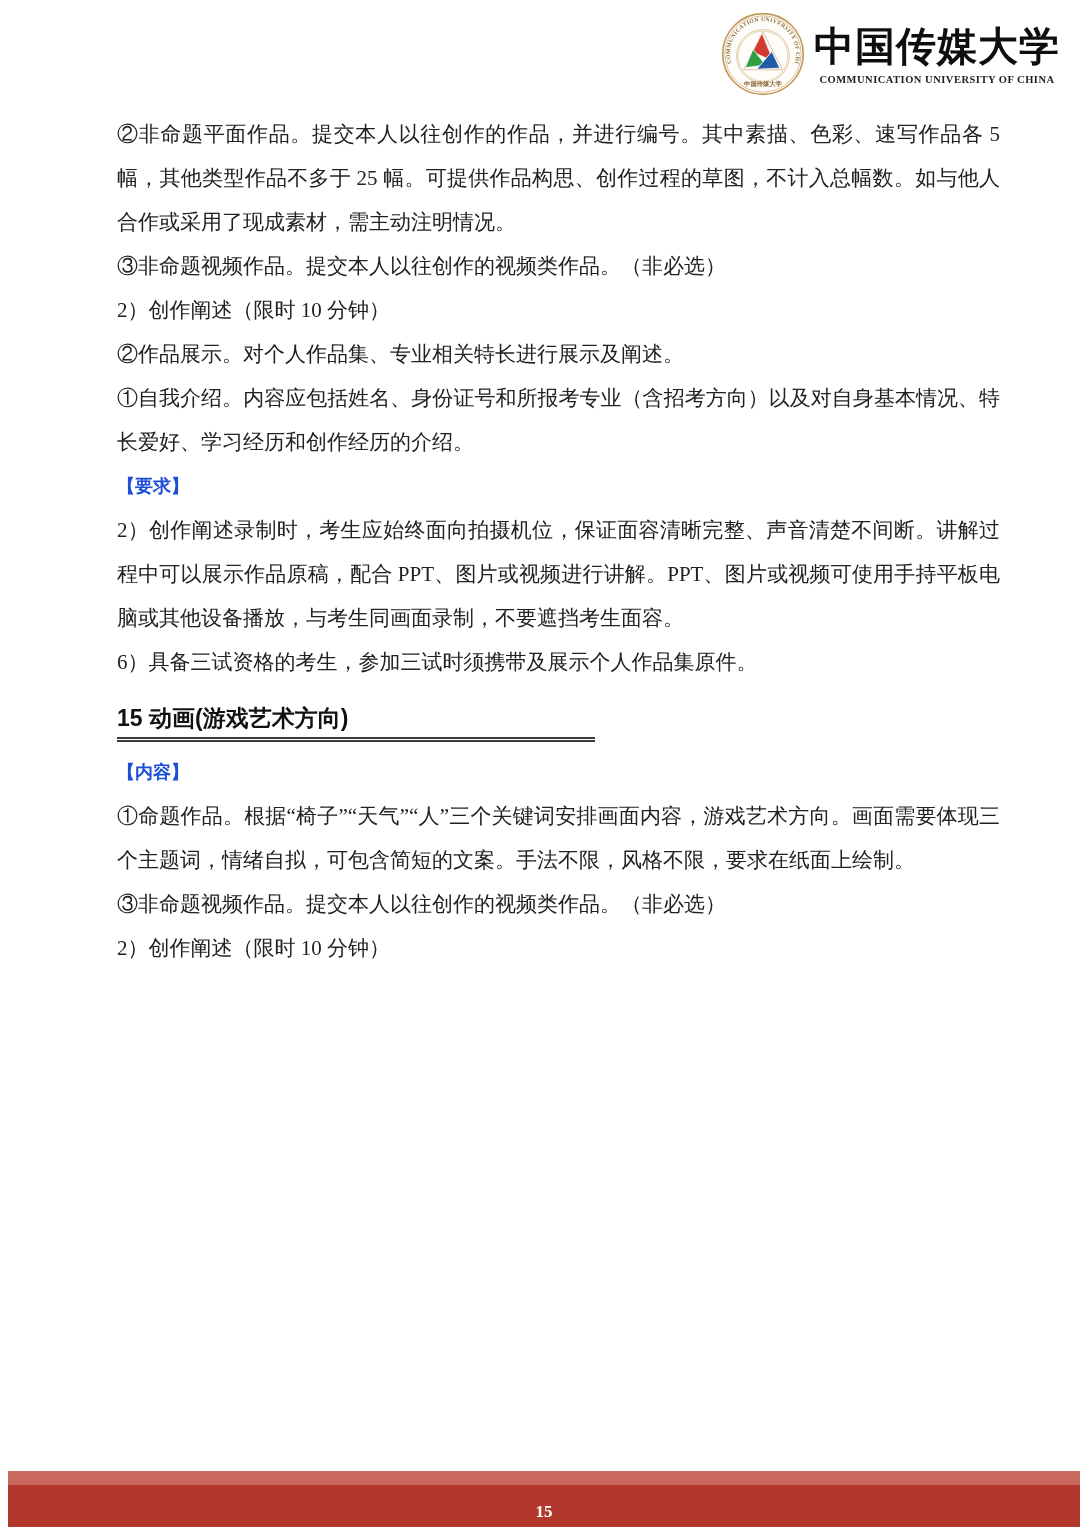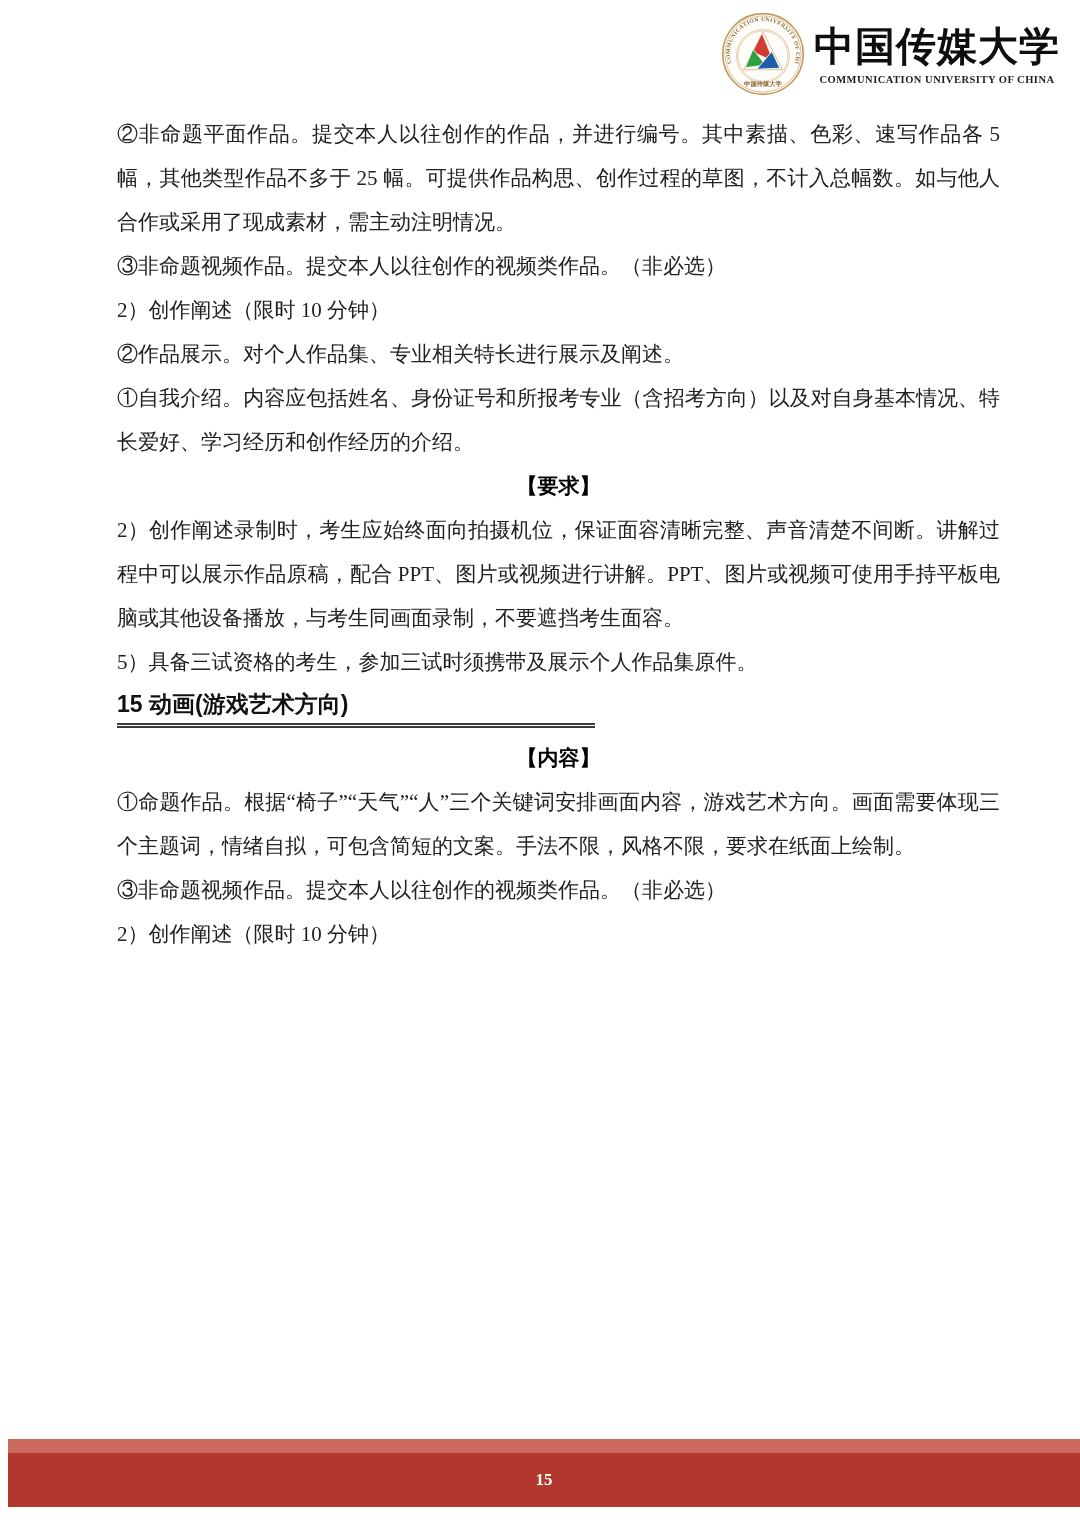--- a/index.html
+++ b/index.html
@@ -59,42 +59,41 @@
   }
   .para {
     font-size: 21px;
     line-height: 44px;
     text-align: justify;
     color: var(--ink, #212121);
   }
   .label {
     font-family: "Liberation Sans", "DejaVu Sans", sans-serif;
     font-weight: 700;
-    font-size: 21px;
+    font-size: 18px;
     line-height: 44px;
-    color: #000000;
-    text-align: center;
+    color: #1d4ed8;
   }
   .section-heading {
-    margin-top: 5px;
+    margin-top: 19px;
     margin-bottom: 8px;
     width: 478px;
     font-family: "Liberation Sans", "DejaVu Sans", sans-serif;
     font-weight: 700;
     font-size: 23px;
     line-height: 30px;
     color: #111;
     border-bottom: 5px double #3a3a3a;
     padding-bottom: 4px;
   }
   
   footer {
     position: absolute;
     left: 8px; right: 0; bottom: 0;
-    height: 88px;
+    height: 56px;
   }
   .footer-strip {
     height: 14px;
     background: var(--footer-red-light, #ca6a5f);
   }
   .footer-bar {
     height: 54px;
     background: var(--footer-red, #b2382d);
     display: flex;
     align-items: center;
@@ -137,21 +136,21 @@
   </header>
 
   <main>
     <p class="para">②非命题平面作品。提交本人以往创作的作品，并进行编号。其中素描、色彩、速写作品各 5 幅，其他类型作品不多于 25 幅。可提供作品构思、创作过程的草图，不计入总幅数。如与他人合作或采用了现成素材，需主动注明情况。</p>
     <p class="para">③非命题视频作品。提交本人以往创作的视频类作品。（非必选）</p>
     <p class="para">2）创作阐述（限时 10 分钟）</p>
     <p class="para">②作品展示。对个人作品集、专业相关特长进行展示及阐述。</p>
     <p class="para">①自我介绍。内容应包括姓名、身份证号和所报考专业（含招考方向）以及对自身基本情况、特长爱好、学习经历和创作经历的介绍。</p>
     <p class="label">【要求】</p>
     <p class="para">2）创作阐述录制时，考生应始终面向拍摄机位，保证面容清晰完整、声音清楚不间断。讲解过程中可以展示作品原稿，配合 PPT、图片或视频进行讲解。PPT、图片或视频可使用手持平板电脑或其他设备播放，与考生同画面录制，不要遮挡考生面容。</p>
-    <p class="para">5）具备三试资格的考生，参加三试时须携带及展示个人作品集原件。</p>
+    <p class="para">6）具备三试资格的考生，参加三试时须携带及展示个人作品集原件。</p>
 
     <h2 class="section-heading">15 动画(游戏艺术方向)</h2>
 
     <p class="label">【内容】</p>
     <p class="para">①命题作品。根据“椅子”“天气”“人”三个关键词安排画面内容，游戏艺术方向。画面需要体现三个主题词，情绪自拟，可包含简短的文案。手法不限，风格不限，要求在纸面上绘制。</p>
     <p class="para">③非命题视频作品。提交本人以往创作的视频类作品。（非必选）</p>
     <p class="para">2）创作阐述（限时 10 分钟）</p>
   </main>
 
   <footer>

